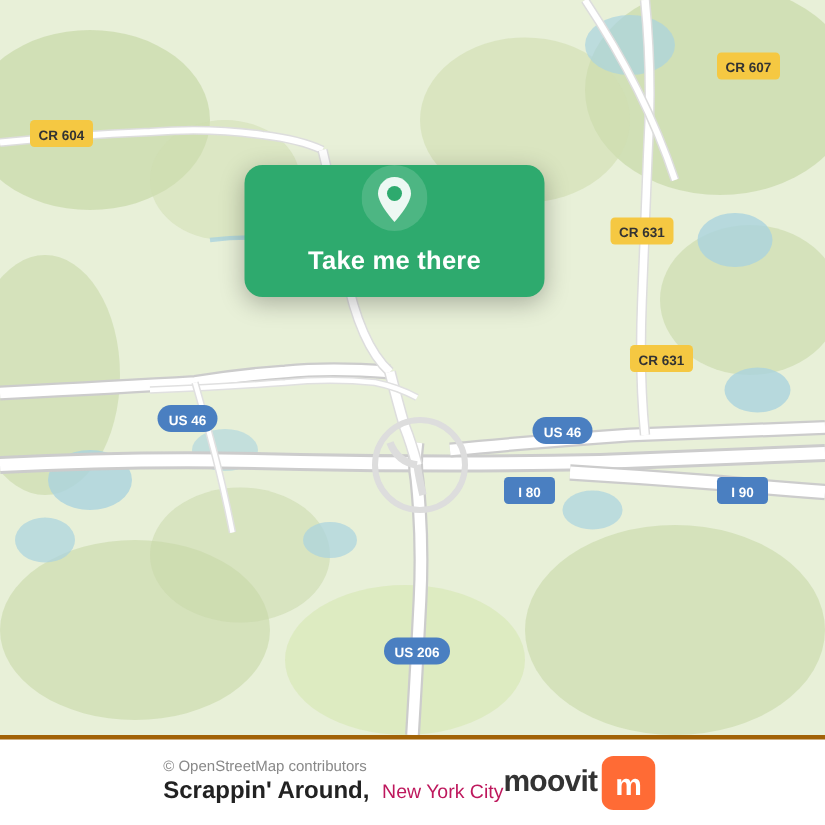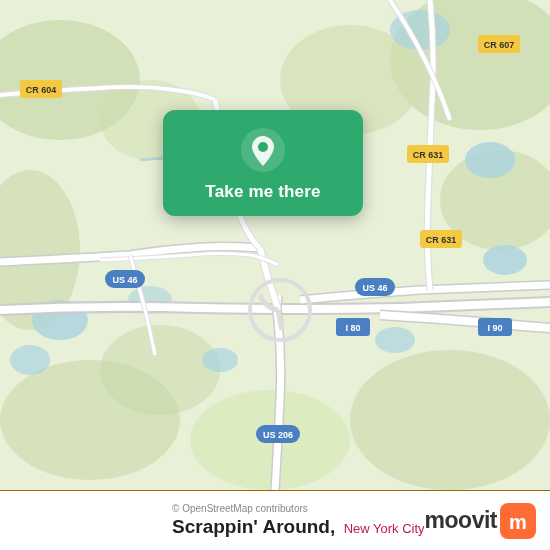--- a/index.html
+++ b/index.html
@@ -31,21 +31,21 @@
     #popup-card {
       position: absolute;
       top: 110px;
       left: 163px;
       width: 200px;
       background: #2eaa6e;
       border-radius: 12px;
       display: flex;
       flex-direction: column;
       align-items: center;
-      padding: 18px 18px 14px 18px;
+      padding: 0 18px 14px 18px;
       box-shadow: 0 4px 16px rgba(0,0,0,0.28);
       z-index: 10;
     }
 
     #popup-card .pin-icon {
       width: 44px;
       height: 44px;
       margin-bottom: 10px;
     }
 
@@ -57,23 +57,23 @@
       letter-spacing: 0.01em;
     }
 
     
     #bottom-bar {
       width: 550px;
       height: 60px;
       background: #fff;
       display: flex;
       align-items: center;
-      justify-content: flex-end;
+      justify-content: center;
       padding: 0 14px 0 10px;
-      border-top: 1px solid #a16207;
+      border-top: 3px solid #a16207;
     }
 
     #bottom-left {
       display: flex;
       flex-direction: column;
     }
 
     #copyright-text {
       font-size: 10px;
       color: #888;
@@ -200,26 +200,26 @@
       <circle cx="22" cy="19" r="5" fill="#2eaa6e"></circle>
     </svg>
     <span class="take-me-there">Take me there</span>
   </div>
 </div>
 
 <div id="bottom-bar">
   <div id="bottom-left">
     <span id="copyright-text">© OpenStreetMap contributors</span>
     <div>
-      <span style="font-size:19px;font-weight:700;color:#222;">Scrappin' Around,</span>
+      <span style="font-size:16px;font-weight:700;color:#222;">Scrappin' Around,</span>
       <span style="font-size:13px;color:#be185d;margin-left:4px;">New York City</span>
     </div>
   </div>
 
   <div id="moovit-logo" style="display:flex;align-items:center;gap:3px;">
-    <span class="moovit-text" style="font-size:23px;font-weight:800;color:#333;letter-spacing:-0.5px;">moovit</span>
+    <span class="moovit-text" style="font-size:20px;font-weight:800;color:#333;letter-spacing:-0.5px;">moovit</span>
 
     <svg width="36" height="36" viewBox="0 0 36 36" xmlns="http://www.w3.org/2000/svg">
       <rect width="36" height="36" rx="8" fill="#ff6b35"></rect>
       <text x="18" y="26" font-size="20" font-weight="900" fill="white" text-anchor="middle" font-family="Arial">m</text>
     </svg>
   </div>
 </div>
 
 </body></html>

